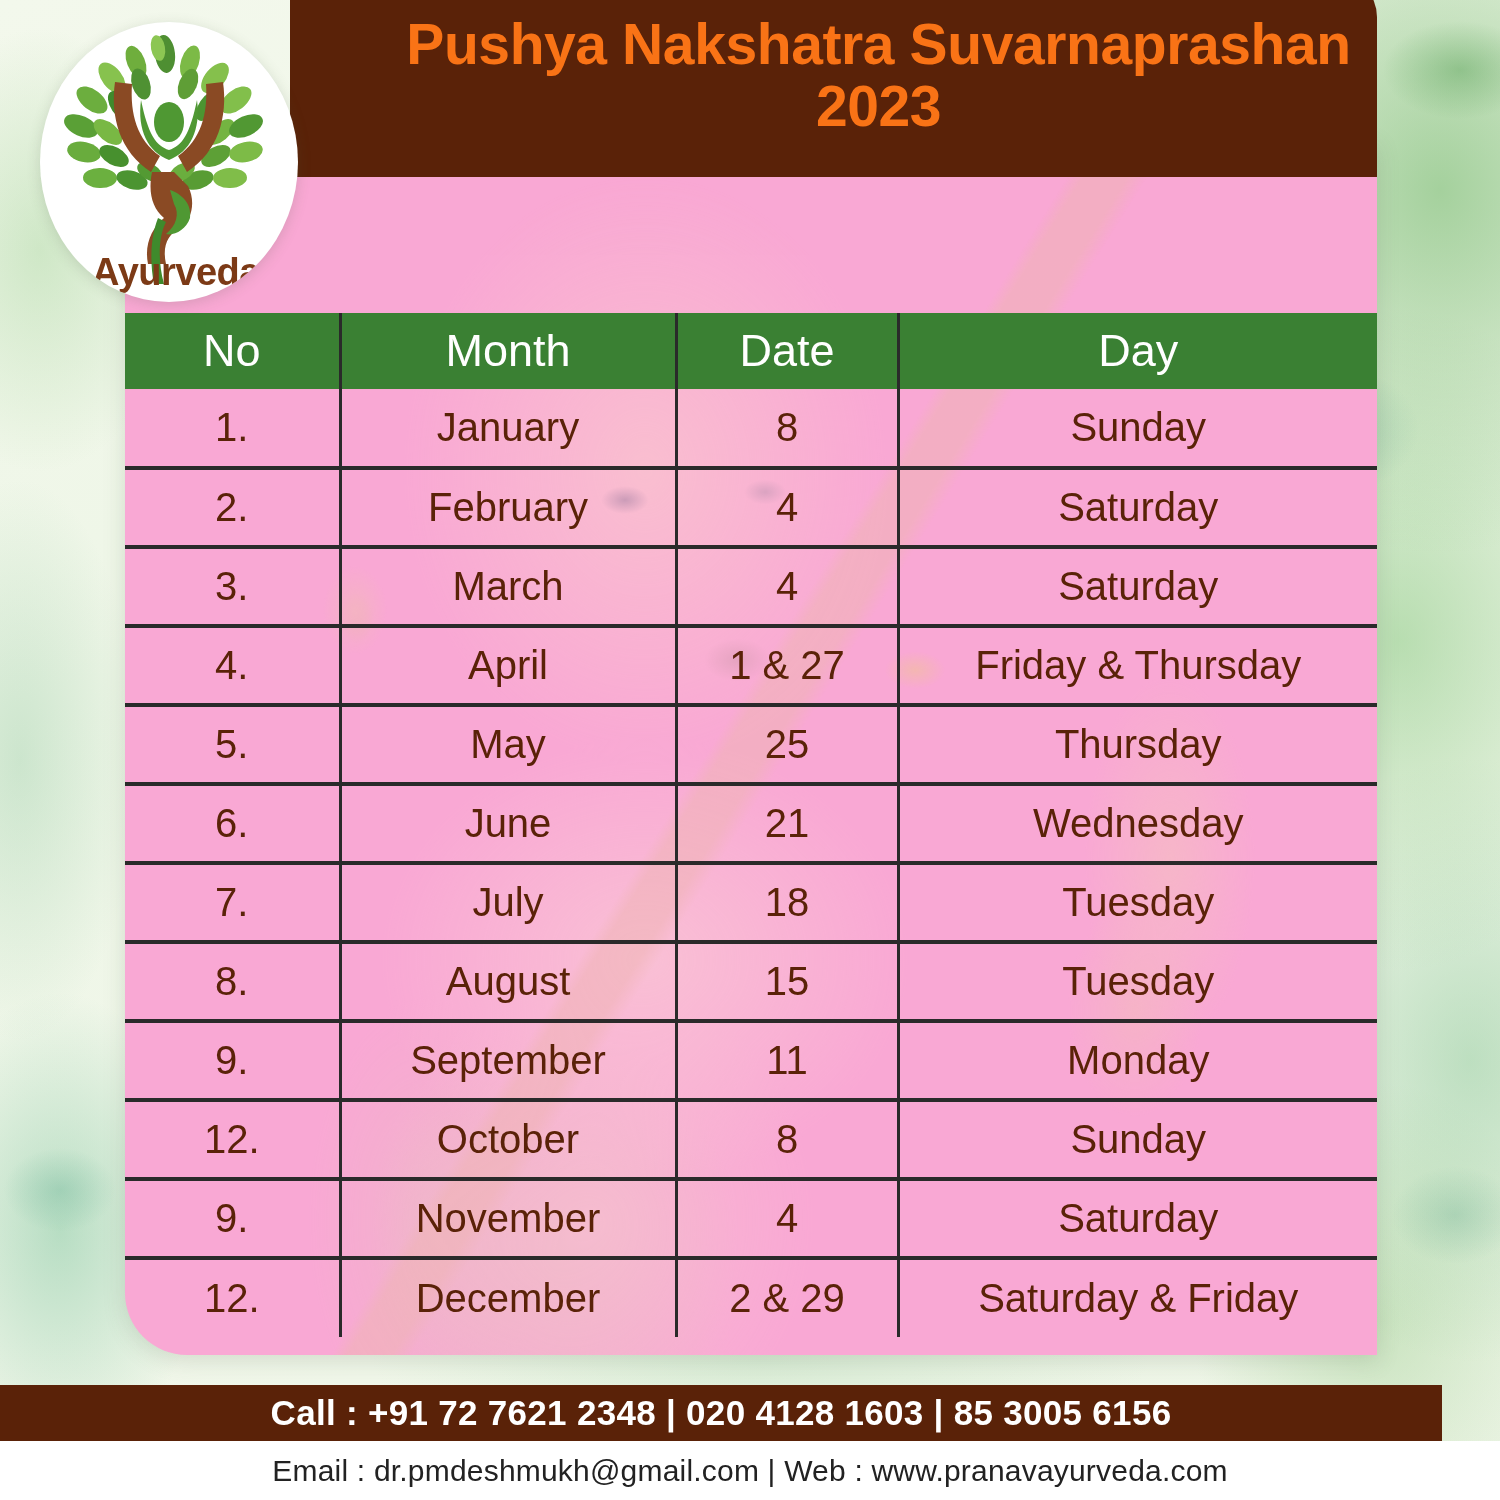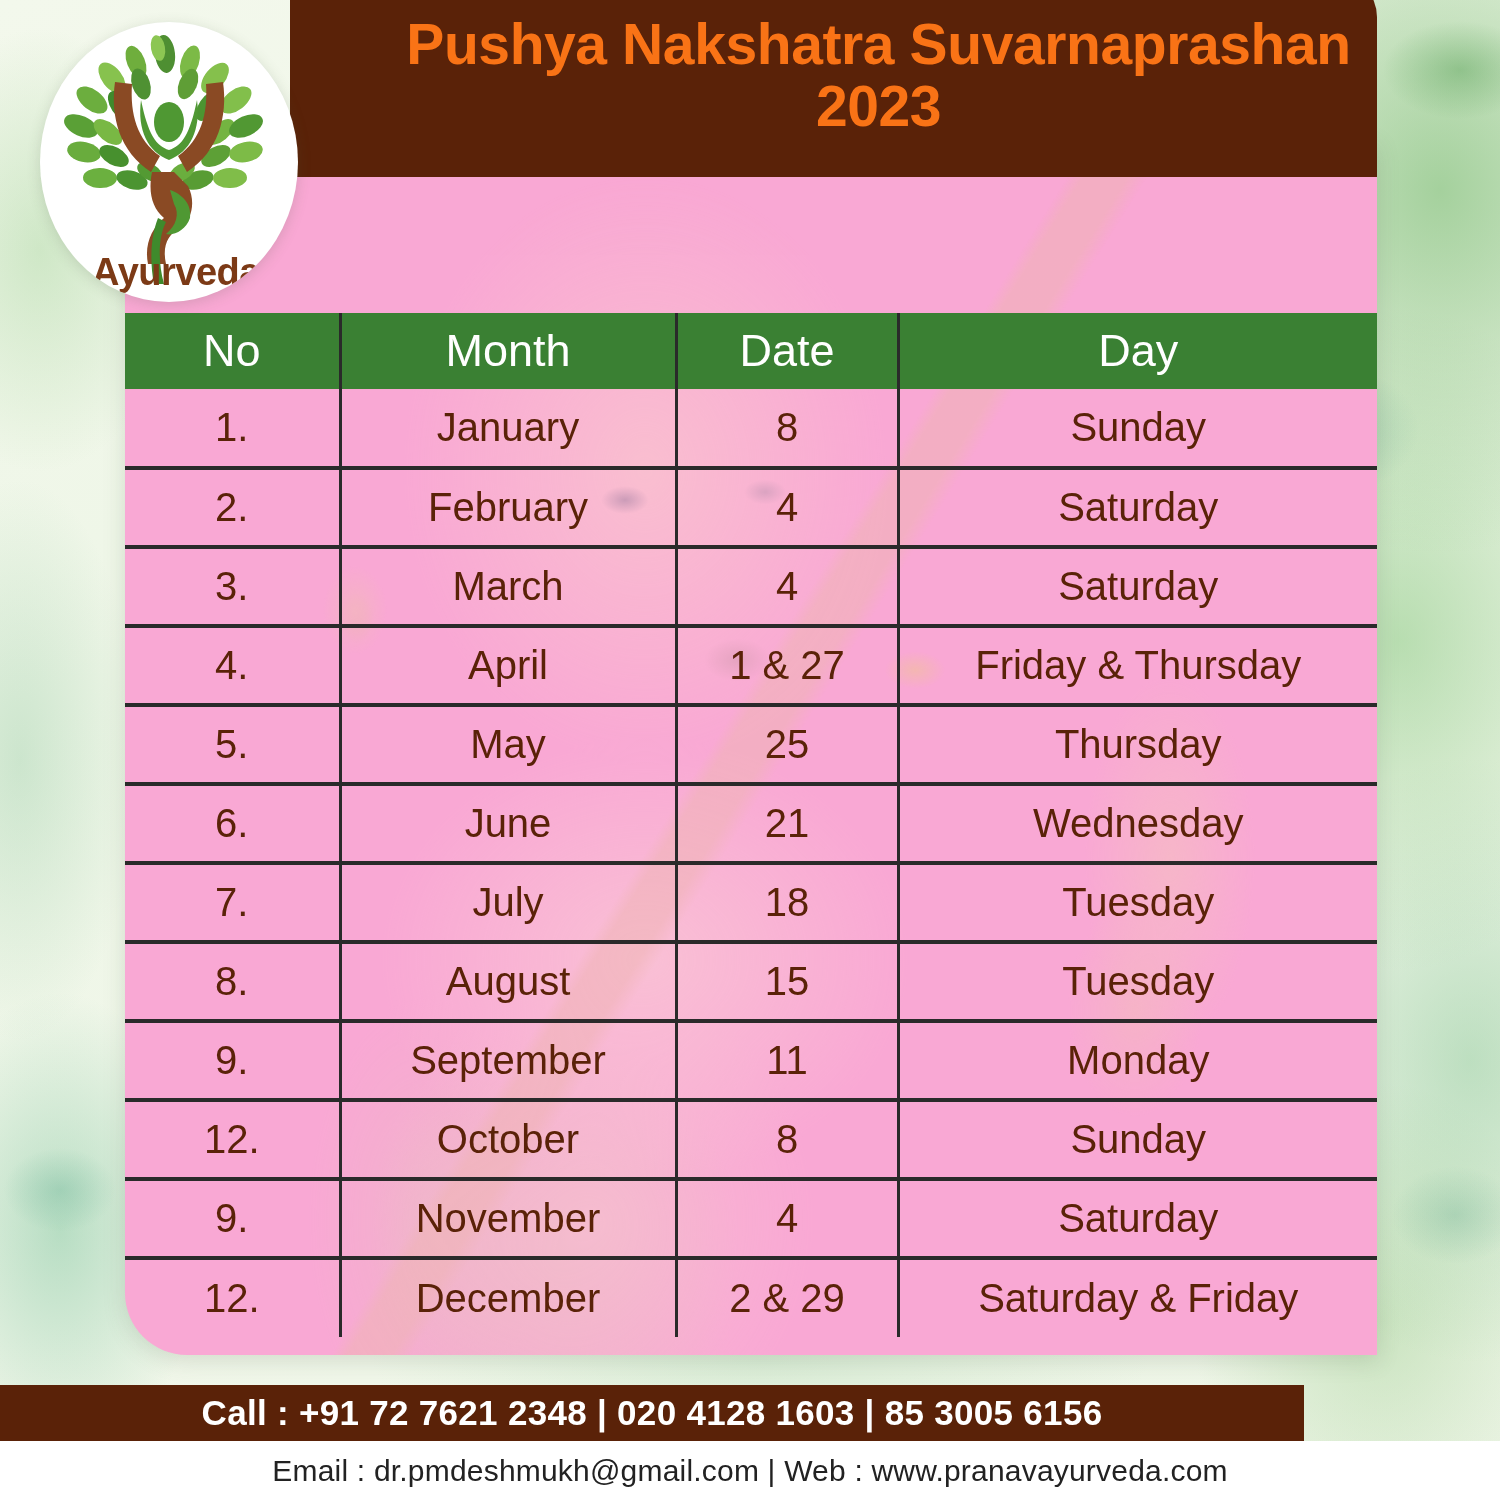--- a/index.html
+++ b/index.html
@@ -172,21 +172,21 @@
   .c-no    { width: 215px; }
   .c-month { width: 336px; }
   .c-date  { width: 222px; }
   .c-day   { width: 479px; }
 
   
   #footerbar {
     position: absolute;
     left: 0;
     top: 1385px;
-    width: 1304px;
+    width: 1442px;
     height: 56px;
     background: #5a2208;
     display: flex;
     align-items: center;
     justify-content: center;
     z-index: 5;
   }
   #footercall {
     color: #ffffff;
     font-size: 35px;

